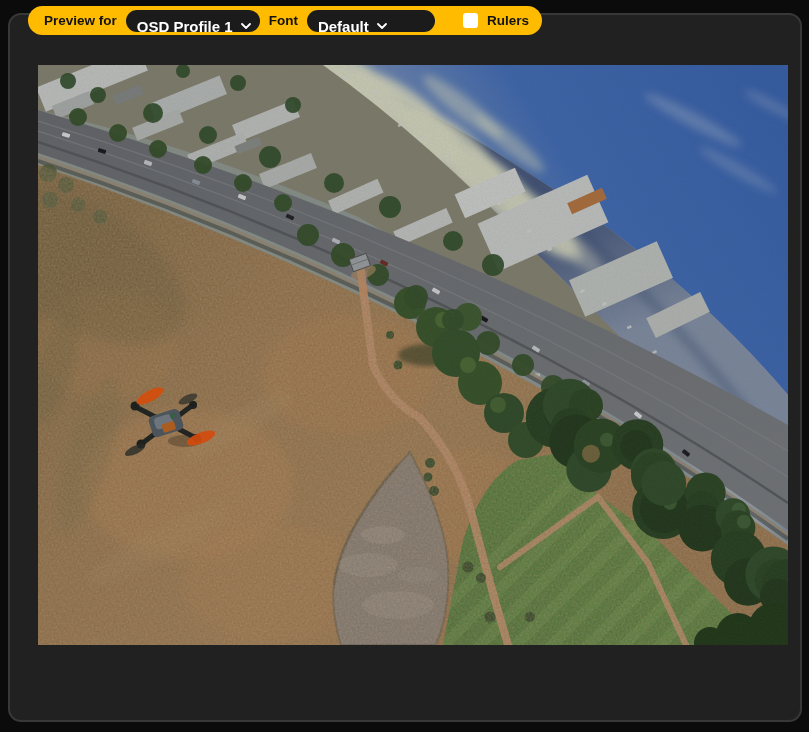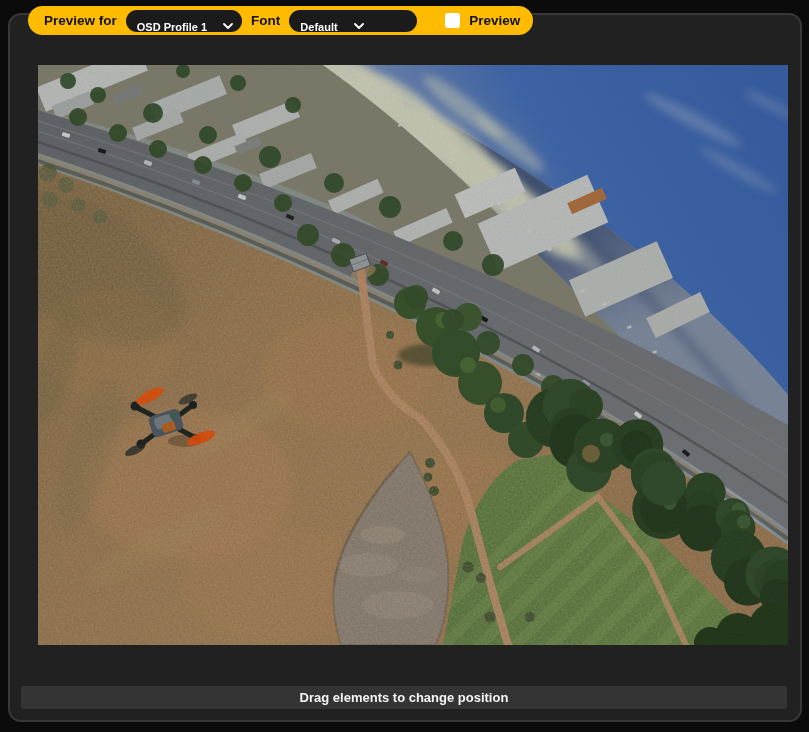--- a/index.html
+++ b/index.html
@@ -9,23 +9,23 @@
   *{box-sizing:border-box;margin:0;padding:0;}
   html,body{width:809px;height:732px;overflow:hidden;}
   body{background:var(--page-bg);font-family:"Liberation Sans","DejaVu Sans",sans-serif;}
   .stage{position:relative;width:809px;height:608px;}
   .panel{position:absolute;left:8px;top:13px;width:794px;height:709px;
          background:var(--panel-bg);border:2px solid var(--panel-border);border-radius:13px;}
   .toolbar{position:absolute;left:28px;top:6px;height:29px;z-index:3;
            background:var(--accent);border-radius:15px;display:flex;align-items:center;
            padding:0 13px 0 16px;gap:9px;}
   .tb-label{font-size:13.5px;font-weight:700;color:#121212;white-space:nowrap;}
-  .pill-select{display:flex;align-items:center;gap:16px;background:var(--select-bg);
+  .pill-select{display:flex;align-items:center;gap:8px;background:var(--select-bg);
            color:#fff;border-radius:11px;height:22px;padding:12px 9px 0 11px;
-           font-size:11px;font-weight:700;cursor:pointer;white-space:nowrap;}
+           font-size:15px;font-weight:700;cursor:pointer;white-space:nowrap;}
   .pill-select.wide{width:128px;justify-content:flex-start;}
   .chev{display:block;}
   .checkbox{width:15px;height:15px;background:#fff;border-radius:3px;margin-left:19px;cursor:pointer;}
   .preview{position:absolute;left:38px;top:65px;width:750px;height:580px;background:#000;z-index:2;cursor:grab;}
   .preview svg{display:block;}
   .dragbar{position:absolute;left:21px;top:686px;width:766px;height:23px;z-index:2;
            background:var(--bar-bg);border-radius:3px;display:flex;align-items:center;justify-content:center;}
   .dragbar span{color:#f5f5f5;font-size:13px;font-weight:700;}
 </style>
 </head>
@@ -43,21 +43,21 @@
         </svg>
     </div>
     <span class="tb-label">Font</span>
     <div class="pill-select wide">
       <span>Default</span>
       <svg class="chev" width="10" height="7" viewBox="0 0 10 7">
           <path d="M1 1 L5 5 L9 1" stroke="#fff" stroke-width="1.8" fill="none" stroke-linecap="round" stroke-linejoin="round"></path>
         </svg>
     </div>
     <span class="checkbox"></span>
-    <span class="tb-label">Preview</span>
+    <span class="tb-label">Rulers</span>
   </div>
 
   <div class="preview">
     <svg width="750" height="580" viewBox="0 0 750 580">
       <defs>
         <linearGradient id="skyG" gradientUnits="userSpaceOnUse" x1="730" y1="10" x2="360" y2="240">
           <stop offset="0" stop-color="#3a68b8"></stop>
             <stop offset="0.5" stop-color="#4472c0"></stop>
           <stop offset="0.82" stop-color="#8099c4"></stop>
             <stop offset="1" stop-color="#b3bfd2"></stop>
@@ -556,16 +556,13 @@
         </g>
         <ellipse cx="112" cy="331" rx="15" ry="5.5" transform="rotate(-28 112 331)" fill="#ff5804" opacity="0.92"></ellipse>
         <ellipse cx="163" cy="373" rx="15" ry="5.5" transform="rotate(-22 163 373)" fill="#ff5505" opacity="0.92"></ellipse>
       </g>
 
       <rect x="0" y="0" width="750" height="580" filter="url(#grainD)" opacity="0.09"></rect>
       <rect x="0" y="0" width="750" height="580" fill="#0a1424" opacity="0.16"></rect>
     </svg>
   </div>
 
-  <div class="dragbar">
-    <span>Drag elements to change position</span>
-  </div>
 </div>
 
 </body></html>

